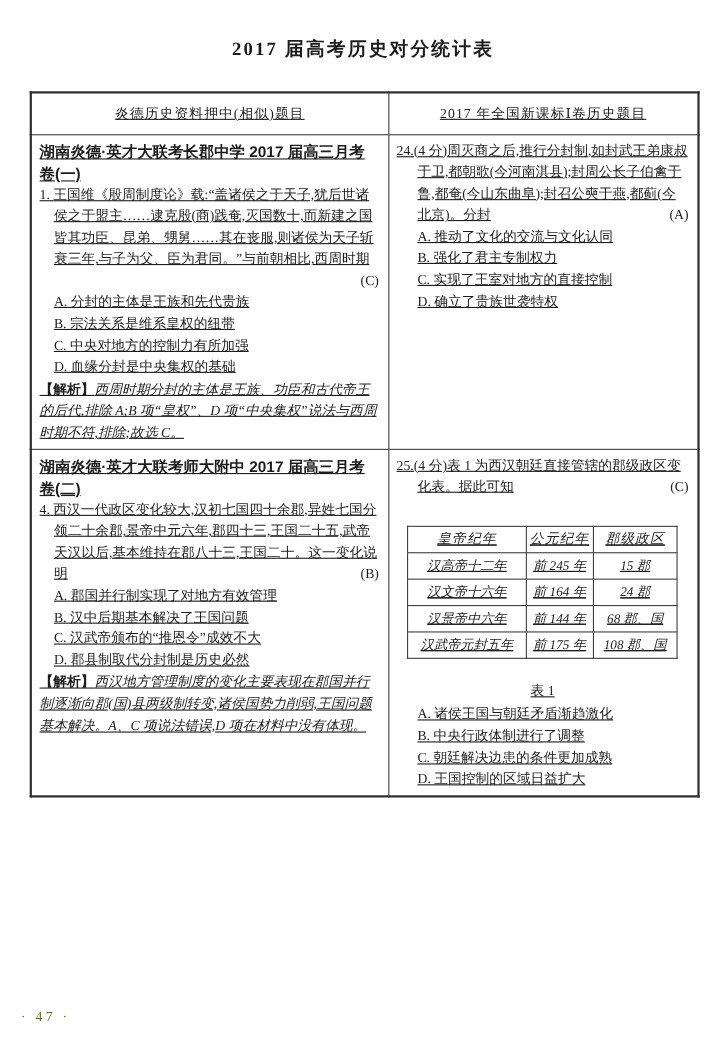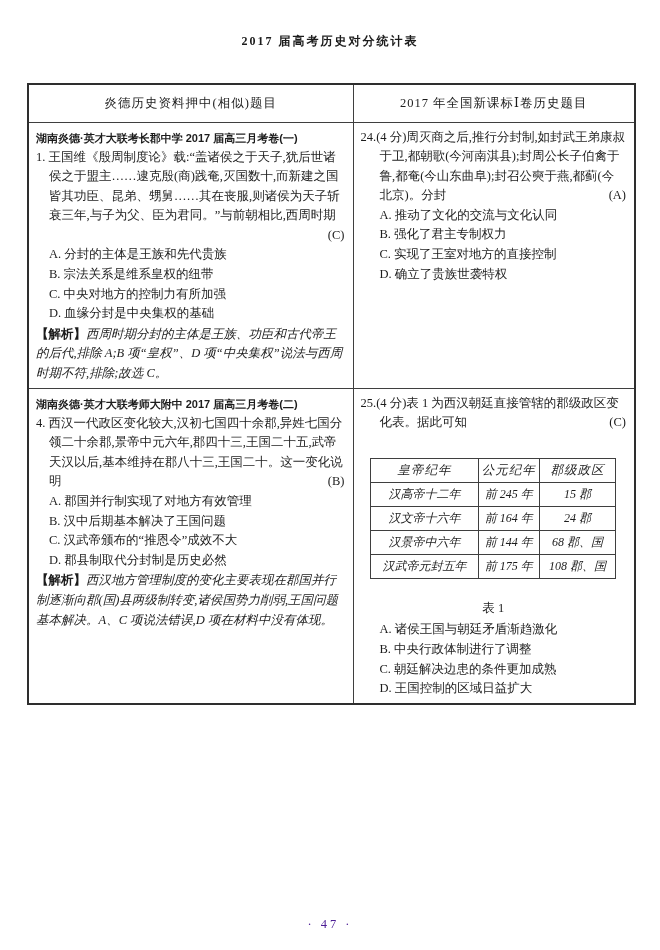--- a/index.html
+++ b/index.html
@@ -4,39 +4,39 @@
 <style>
   * { margin:0; padding:0; box-sizing:border-box; }
   html,body { background:#ffffff; }
   .page {
     position:relative; width:660px; height:950px; background:#ffffff;
     font-family:"Liberation Serif","DejaVu Serif",serif;
     color:#1c1c1c; overflow:hidden;
   }
   .title {
     padding-top:33px; text-align:center;
-    font-size:12px; font-weight:700; letter-spacing:2px;
+    font-size:17px; font-weight:700; letter-spacing:2px;
   }
   table.main {
     position:absolute; left:27px; top:83px; width:607px;
     border-collapse:collapse; table-layout:fixed;
     border:2px solid #2e2e2e;
   }
-  table.main th, table.main td { border:1px solid #3f3f3f; }
+  table.main th, table.main td { border:1px solid #3f3f3f;text-decoration:underline; }
   table.main th {
     height:38px; font-weight:400; font-size:12.5px;
     text-align:center; vertical-align:middle; letter-spacing:1px;
   }
   td.cell {
     vertical-align:top; padding:5px 8px 4px 7px;
     font-size:12.5px; line-height:19.6px;
   }
   .source {
     font-family:"Liberation Sans","DejaVu Sans",sans-serif;
-    font-weight:700; font-size:11px; line-height:20px;
+    font-weight:700; font-size:14px; line-height:20px;
   }
   .q  { padding-left:13px; text-indent:-13px; }
   .q2 { padding-left:19px; text-indent:-19px; }
   .q::after, .q2::after { content:""; display:block; clear:both; }
   .ans { float:right; text-indent:0; }
   .opts > div { padding-left:13px; }
   .opts2 > div { padding-left:19px; }
   .analysis { margin-top:1px; }
   .analysis-label {
     font-family:"Liberation Sans","DejaVu Sans",sans-serif;
@@ -48,21 +48,21 @@
     border-collapse:collapse; width:246px;
     font-size:12px; font-style:italic; border:1.5px solid #3a3a3a;margin-top:25px;
   }
   table.inner th, table.inner td {
     border:1px solid #3f3f3f; text-align:center; vertical-align:middle;
     height:24px; padding:0 2px; font-weight:400;
   }
   .caption { text-align:center; font-size:12.5px; margin-top:20px; font-style:normal; }
   .pagenum {
     position:absolute; bottom:18px; left:0; right:0;
-    text-align:center; font-size:12.5px; color:#4c1d95; letter-spacing:3px;
+    text-align:left; font-size:12.5px; color:#4d7c0f; letter-spacing:3px;padding-left:19px;
   }
 </style>
 </head>
 <body>
 
 <div class="page">
 
   <div class="title">2017 届高考历史对分统计表</div>
 
   <table class="main">

